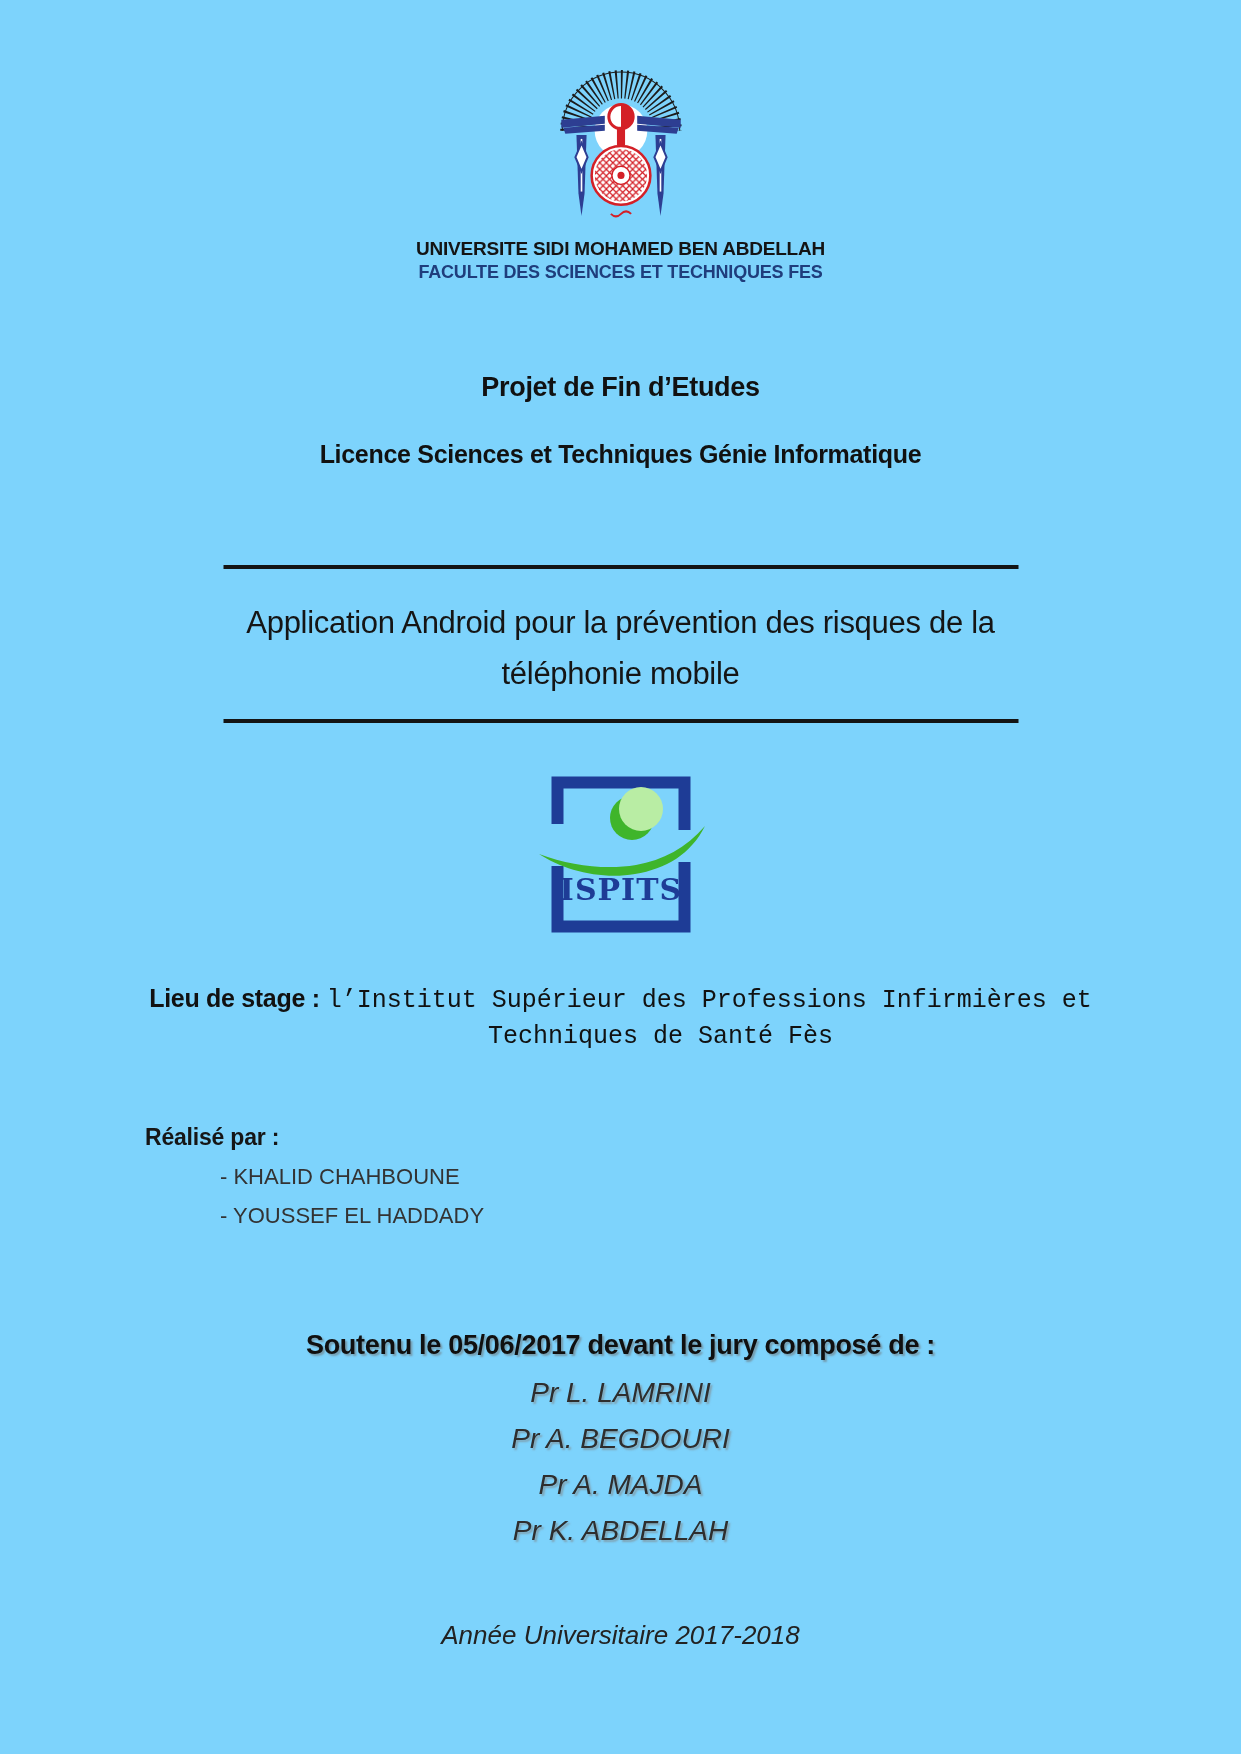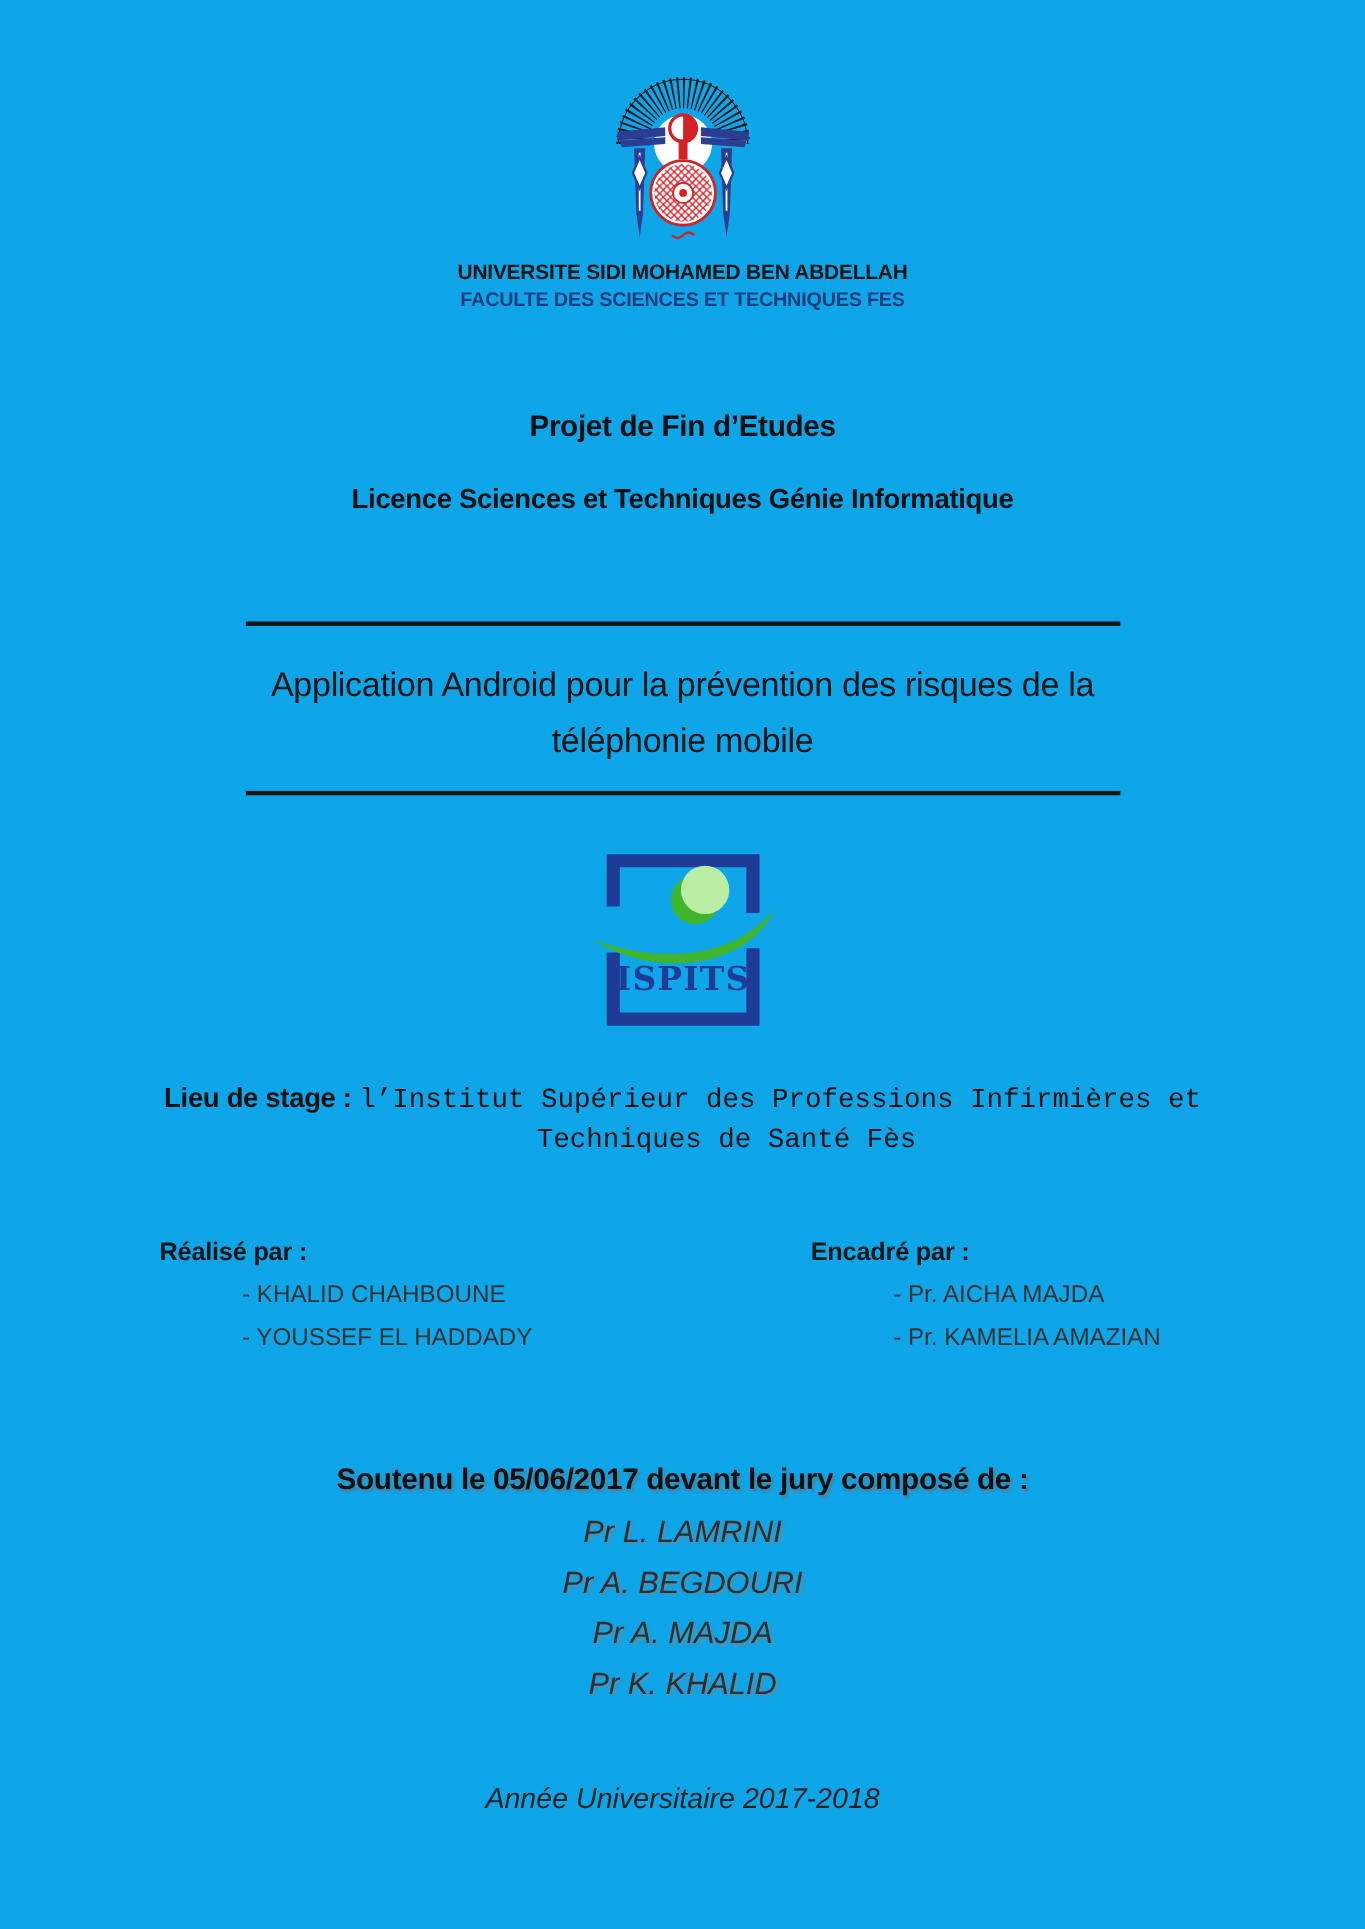--- a/index.html
+++ b/index.html
@@ -1,17 +1,17 @@
 <!DOCTYPE html>
 <html><head>
 <meta charset="utf-8">
 <style>
   html,body{margin:0;padding:0;background:#fff;}
   .page{
-    position:relative;width:1241px;height:1754px;background:#0ea5e9;overflow:hidden;
+    position:relative;width:1241px;height:1754px;background:#7dd3fc;overflow:hidden;
     font-family:"Liberation Sans",sans-serif;color:#111;
   }
   .abs{position:absolute;left:0;right:0;text-align:center;}
   .center-x{position:absolute;left:50%;transform:translateX(-50%);}
 
   
   .univ-line1{top:238px;font-weight:bold;font-size:19px;letter-spacing:-0.2px;color:#141414;}
   .univ-line2{top:262px;font-weight:bold;font-size:18px;letter-spacing:-0.2px;color:#1F3D7C;}
 
   
@@ -124,29 +124,24 @@
     <span class="serif">l’Institut Supérieur des Professions Infirmières et</span>
   </div>
   <div class="abs serif lieu-line2">Techniques de Santé Fès</div>
 
   <div class="col col-left">
     <div class="col-label">Réalisé par :</div>
     <div class="col-item">- KHALID CHAHBOUNE</div>
     <div class="col-item">- YOUSSEF EL HADDADY</div>
   </div>
 
-  <div class="col col-right">
-    <div class="col-label">Encadré par :</div>
-    <div class="col-item">- Pr. AICHA MAJDA</div>
-    <div class="col-item">- Pr. KAMELIA AMAZIAN</div>
-  </div>
 
   <div class="abs soutenu">Soutenu le 05/06/2017 devant le jury composé de :</div>
   <div class="abs jury">
     <div class="jury-line">Pr L. LAMRINI</div>
     <div class="jury-line">Pr A. BEGDOURI</div>
     <div class="jury-line">Pr A. MAJDA</div>
-    <div class="jury-line">Pr K. KHALID</div>
+    <div class="jury-line">Pr K. ABDELLAH</div>
   </div>
 
   <div class="abs annee">Année Universitaire 2017-2018</div>
 
 </div>
 
 </body></html>

